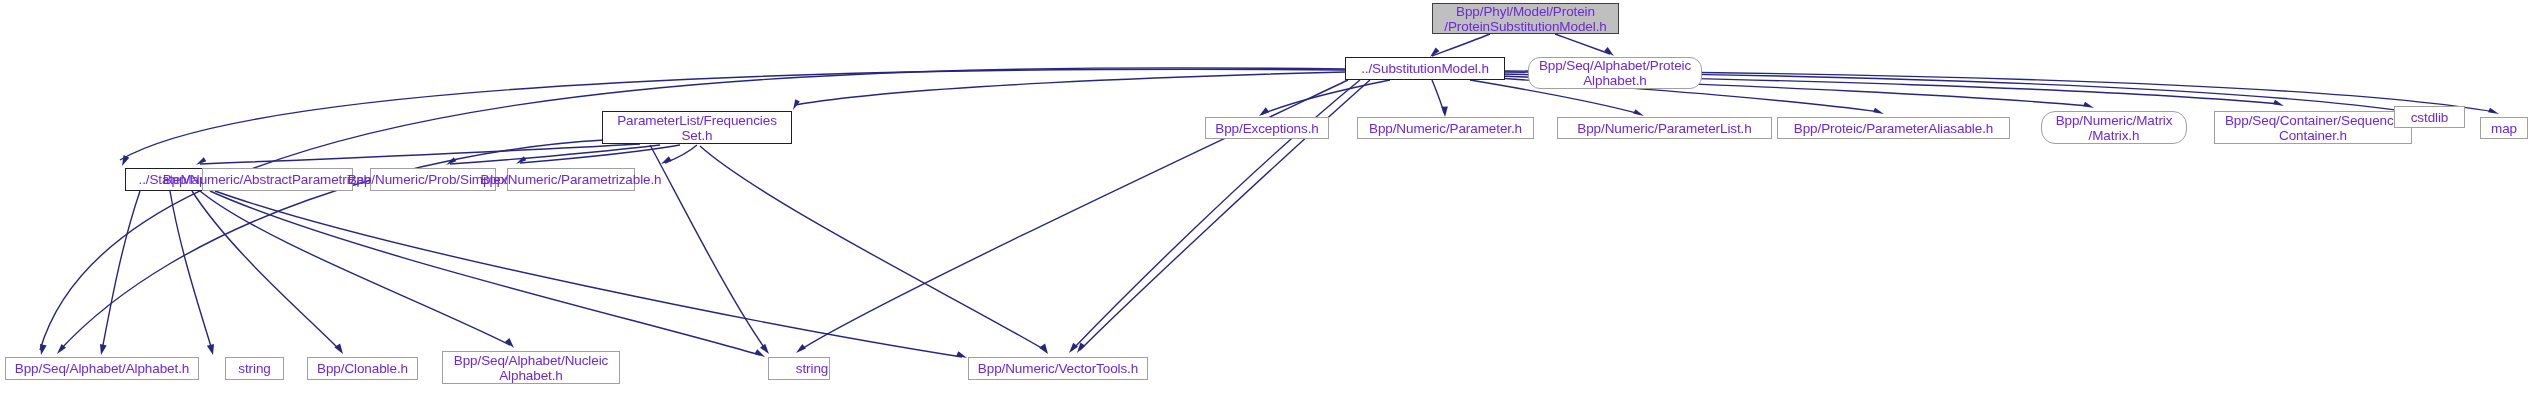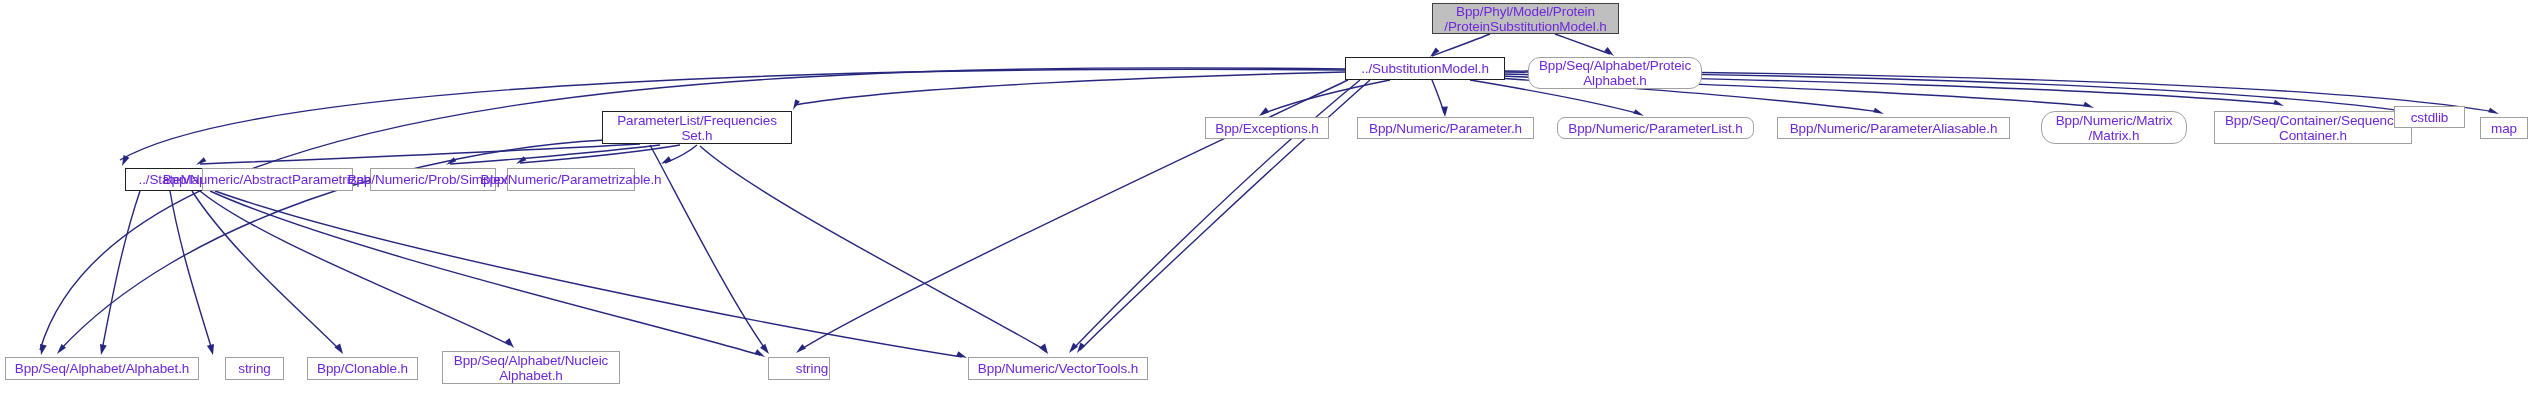--- a/index.html
+++ b/index.html
@@ -113,22 +113,22 @@
   <div id="node-layer">
       <div class="node root" style="left: 1432px; top: 3px; width: 187px; height: 31px;">Bpp/Phyl/Model/Protein
 /ProteinSubstitutionModel.h</div>
       <div class="node emph" style="left: 1345px; top: 57px; width: 160px; height: 23px;">../SubstitutionModel.h</div>
       <div class="node" style="left: 1528px; top: 57px; width: 174px; height: 32px; border-radius: 12px;">Bpp/Seq/Alphabet/Proteic
 Alphabet.h</div>
       <div class="node emph" style="left: 602px; top: 111px; width: 190px; height: 33px;">ParameterList/Frequencies
 Set.h</div>
       <div class="node" style="left: 1195px; top: 117px; width: 124px; height: 22px; margin-left: 10px;">Bpp/Exceptions.h</div>
       <div class="node" style="left: 1357px; top: 117px; width: 177px; height: 22px;">Bpp/Numeric/Parameter.h</div>
-      <div class="node" style="left: 1557px; top: 117px; width: 197px; height: 22px; border-radius: 8px;">Bpp/Numeric/ParameterList.h</div>
-      <div class="node" style="left: 1777px; top: 117px; width: 233px; height: 22px;">Bpp/Numeric/ParameterAliasable.h</div>
+      <div class="node" style="left: 1557px; top: 117px; width: 215px; height: 22px;">Bpp/Numeric/ParameterList.h</div>
+      <div class="node" style="left: 1777px; top: 117px; width: 233px; height: 22px;">Bpp/Proteic/ParameterAliasable.h</div>
       <div class="node" style="left: 2041px; top: 111px; width: 146px; height: 33px; border-radius: 14px;">Bpp/Numeric/Matrix
 /Matrix.h</div>
       <div class="node" style="left: 2214px; top: 111px; width: 198px; height: 33px;">Bpp/Seq/Container/Sequence
 Container.h</div>
       <div class="node" style="left: 2394px; top: 106px; width: 71px; height: 22px;">cstdlib</div>
       <div class="node" style="left: 2480px; top: 117px; width: 48px; height: 22px;">map</div>
       <div class="node emph" style="left: 125px; top: 168px; width: 106px; height: 23px;">../StateMap.h</div>
       <div class="node" style="left: 202px; top: 168px; width: 151px; height: 23px;">Bpp/Numeric/AbstractParametrizable.h</div>
       <div class="node" style="left: 370px; top: 168px; width: 126px; height: 23px;">Bpp/Numeric/Prob/Simplex.h</div>
       <div class="node" style="left: 507px; top: 168px; width: 128px; height: 23px;">Bpp/Numeric/Parametrizable.h</div>

